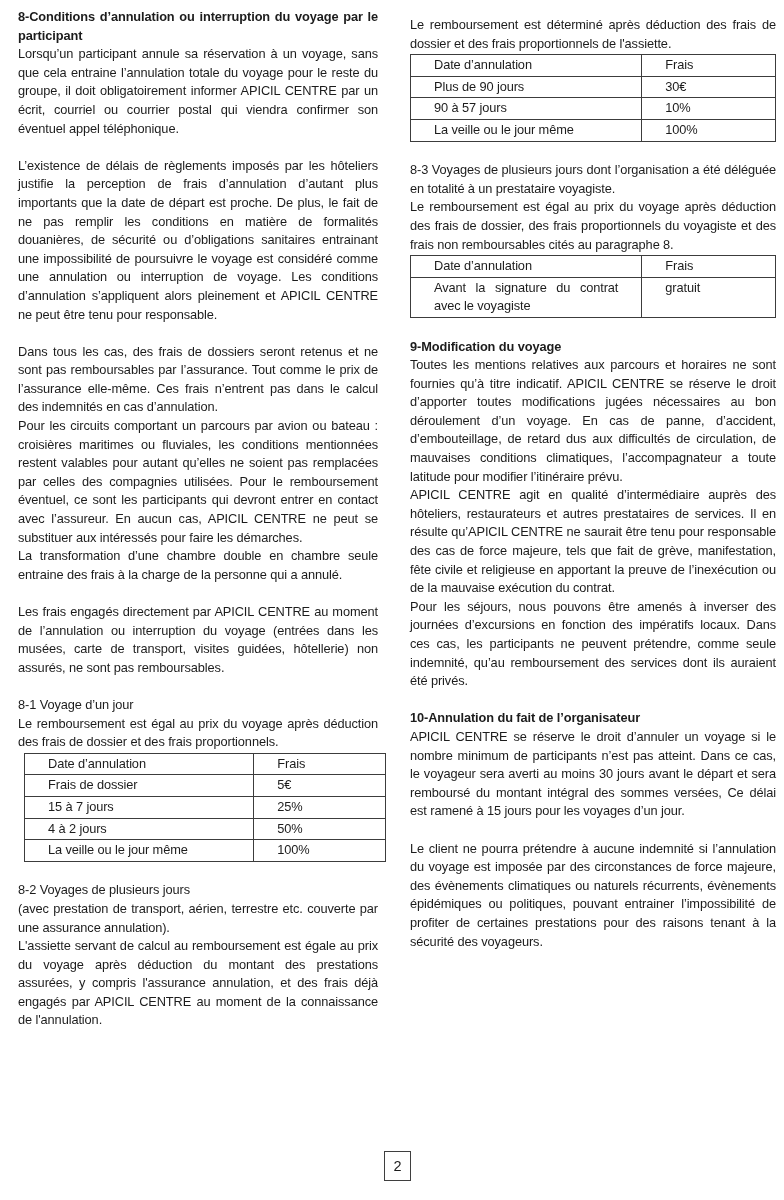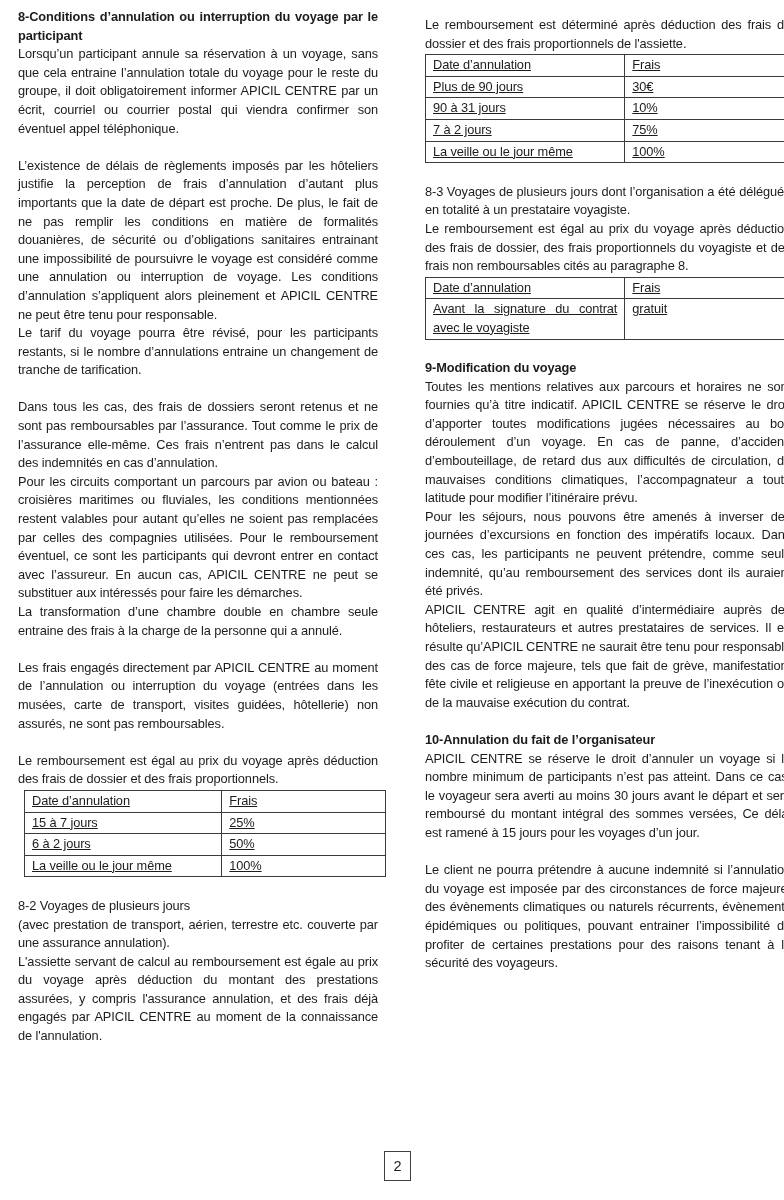--- a/index.html
+++ b/index.html
@@ -1,67 +1,71 @@
 <!DOCTYPE html>
 <html><head>
 <meta charset="utf-8">
 <style>
   html,body { margin:0; padding:0; }
   body {
     width:784px; height:1200px; background:#ffffff; color:#1c1c1c;
     font-family:"Liberation Sans", sans-serif; position:relative; overflow:hidden;
   }
-  .page { display:flex; gap:47px; padding:8px 9px 0 18px; box-sizing:border-box; }
+  .page { display:flex; gap:32px; padding:8px 9px 0 18px; box-sizing:border-box; }
   .col { font-size:12.8px; line-height:18.6px; text-align:justify; letter-spacing:-0.1px; }
   .col-left  { width:360px; flex:none; }
   .col-right { width:366px; flex:none;margin-top:8px; }
   p { margin:0; }
   .bold { font-weight:bold; }
   .gap { height:18.6px; }
   table { border-collapse:collapse; width:100%; table-layout:fixed; margin:1px 0; }
   .indented-table { margin-left:6px; width:362px; }
-  td { border:1.2px solid #3c3c3c; padding:1px 7px; vertical-align:top;text-decoration:underline; }
+  td { border:1.2px solid #3c3c3c; padding:1px 23px; vertical-align:top; }
   td.c1 { width:50.5%; }
   .pagenum-box {
     position:absolute; left:384px; top:1151px; width:25px; height:28px;
     border:1.5px solid #3f3f3f; display:flex; align-items:center; justify-content:center;
     font-size:14.5px;
   }
 </style>
 </head>
 <body>
 
 <div class="page">
 
   <div class="col col-left">
     <p class="bold">8-Conditions d’annulation ou interruption du voyage par le participant</p>
     <p>Lorsqu’un participant annule sa réservation à un voyage, sans que cela entraine l’annulation totale du voyage pour le reste du groupe, il doit obligatoirement informer APICIL CENTRE par un écrit, courriel ou courrier postal qui viendra confirmer son éventuel appel téléphonique.</p>
     <div class="gap"></div>
     <p>L’existence de délais de règlements imposés par les hôteliers justifie la perception de frais d’annulation d’autant plus importants que la date de départ est proche. De plus, le fait de ne pas remplir les conditions en matière de formalités douanières, de sécurité ou d’obligations sanitaires entrainant une impossibilité de poursuivre le voyage est considéré comme une annulation ou interruption de voyage. Les conditions d’annulation s’appliquent alors pleinement et APICIL CENTRE ne peut être tenu pour responsable.</p>
-    <p>Le tarif du voyage pourra être révisé, pour les participants restants, si le nombre d’annulations entraine un changement de tranche de tarification.</p>
     <div class="gap"></div>
     <p>Dans tous les cas, des frais de dossiers seront retenus et ne sont pas remboursables par l’assurance. Tout comme le prix de l’assurance elle-même. Ces frais n’entrent pas dans le calcul des indemnités en cas d’annulation.</p>
     <p>Pour les circuits comportant un parcours par avion ou bateau : croisières maritimes ou fluviales, les conditions mentionnées restent valables pour autant qu’elles ne soient pas remplacées par celles des compagnies utilisées. Pour le remboursement éventuel, ce sont les participants qui devront entrer en contact avec l’assureur. En aucun cas, APICIL CENTRE ne peut se substituer aux intéressés pour faire les démarches.</p>
     <p>La transformation d’une chambre double en chambre seule entraine des frais à la charge de la personne qui a annulé.</p>
     <div class="gap"></div>
     <p>Les frais engagés directement par APICIL CENTRE au moment de l’annulation ou interruption du voyage (entrées dans les musées, carte de transport, visites guidées, hôtellerie) non assurés,  ne sont pas remboursables.</p>
     <div class="gap"></div>
+    <p>8-1 Voyage d’un jour</p>
     <p>Le remboursement est égal au prix du voyage après déduction des frais de dossier et des frais proportionnels.</p>
     <table class="indented-table">
       <tbody>
         <tr>
           <td class="c1">Date d’annulation</td>
           <td>Frais</td>
         </tr>
         <tr>
+          <td class="c1">Frais de dossier</td>
+          <td>5€</td>
+        </tr>
+        <tr>
           <td class="c1">15 à 7 jours</td>
           <td>25%</td>
         </tr>
         <tr>
-          <td class="c1">6 à 2 jours</td>
+          <td class="c1">4 à 2 jours</td>
           <td>50%</td>
         </tr>
         <tr>
           <td class="c1">La veille ou le jour même</td>
           <td>100%</td>
         </tr>
       </tbody>
     </table>
     <div class="gap"></div>
     <p>8-2 Voyages de plusieurs jours</p>
@@ -75,26 +79,22 @@
       <tbody>
         <tr>
           <td class="c1">Date d’annulation</td>
           <td>Frais</td>
         </tr>
         <tr>
           <td class="c1">Plus de 90 jours</td>
           <td>30€</td>
         </tr>
         <tr>
-          <td class="c1">90 à 31 jours</td>
+          <td class="c1">90 à 57 jours</td>
           <td>10%</td>
-        </tr>
-        <tr>
-          <td class="c1">7 à 2 jours</td>
-          <td>75%</td>
         </tr>
         <tr>
           <td class="c1">La veille ou le jour même</td>
           <td>100%</td>
         </tr>
       </tbody>
     </table>
     <div class="gap"></div>
     <p>8-3 Voyages de plusieurs jours dont l’organisation a été déléguée en totalité à un prestataire voyagiste.</p>
     <p>Le remboursement est égal au prix du voyage après déduction des frais de dossier, des frais proportionnels du voyagiste et des frais non remboursables cités au paragraphe 8.</p>
@@ -106,22 +106,22 @@
         </tr>
         <tr>
           <td class="c1">Avant la signature du contrat avec le voyagiste</td>
           <td>gratuit</td>
         </tr>
       </tbody>
     </table>
     <div class="gap"></div>
     <p class="bold">9-Modification du voyage</p>
     <p>Toutes les mentions relatives aux parcours et horaires ne sont fournies qu’à titre indicatif. APICIL CENTRE se réserve le droit d’apporter toutes modifications jugées nécessaires au bon déroulement d’un voyage. En cas de panne, d’accident, d’embouteillage, de retard dus aux difficultés de circulation, de mauvaises conditions climatiques, l’accompagnateur a toute latitude pour modifier l’itinéraire prévu.</p>
+    <p>APICIL CENTRE agit en qualité d’intermédiaire auprès des hôteliers, restaurateurs et autres prestataires de services. Il en résulte qu’APICIL CENTRE ne saurait être tenu pour responsable des cas de force majeure, tels que fait de grève, manifestation, fête civile et religieuse en apportant la preuve de l’inexécution ou de la mauvaise exécution du contrat.</p>
     <p>Pour les séjours, nous pouvons être amenés à inverser des journées d’excursions en fonction des impératifs locaux. Dans ces cas, les participants ne peuvent prétendre, comme seule indemnité, qu’au remboursement des services dont ils auraient été privés.</p>
-    <p>APICIL CENTRE agit en qualité d’intermédiaire auprès des hôteliers, restaurateurs et autres prestataires de services. Il en résulte qu’APICIL CENTRE ne saurait être tenu pour responsable des cas de force majeure, tels que fait de grève, manifestation, fête civile et religieuse en apportant la preuve de l’inexécution ou de la mauvaise exécution du contrat.</p>
     <div class="gap"></div>
     <p class="bold">10-Annulation du fait de l’organisateur</p>
     <p>APICIL CENTRE se réserve le droit d’annuler un voyage si le nombre minimum de participants n’est pas atteint. Dans ce cas, le voyageur sera averti au moins 30 jours avant le départ et sera remboursé du montant intégral des sommes versées, Ce délai est ramené à 15 jours pour les voyages d’un jour.</p>
     <div class="gap"></div>
     <p>Le client ne pourra prétendre à aucune indemnité si l’annulation du voyage est imposée par des circonstances de force majeure, des évènements climatiques ou naturels récurrents, évènements épidémiques ou politiques, pouvant entrainer l’impossibilité de profiter de certaines prestations pour des raisons tenant à la sécurité des voyageurs.</p>
   </div>
 
 </div>
 
 <div class="pagenum-box">2</div>

